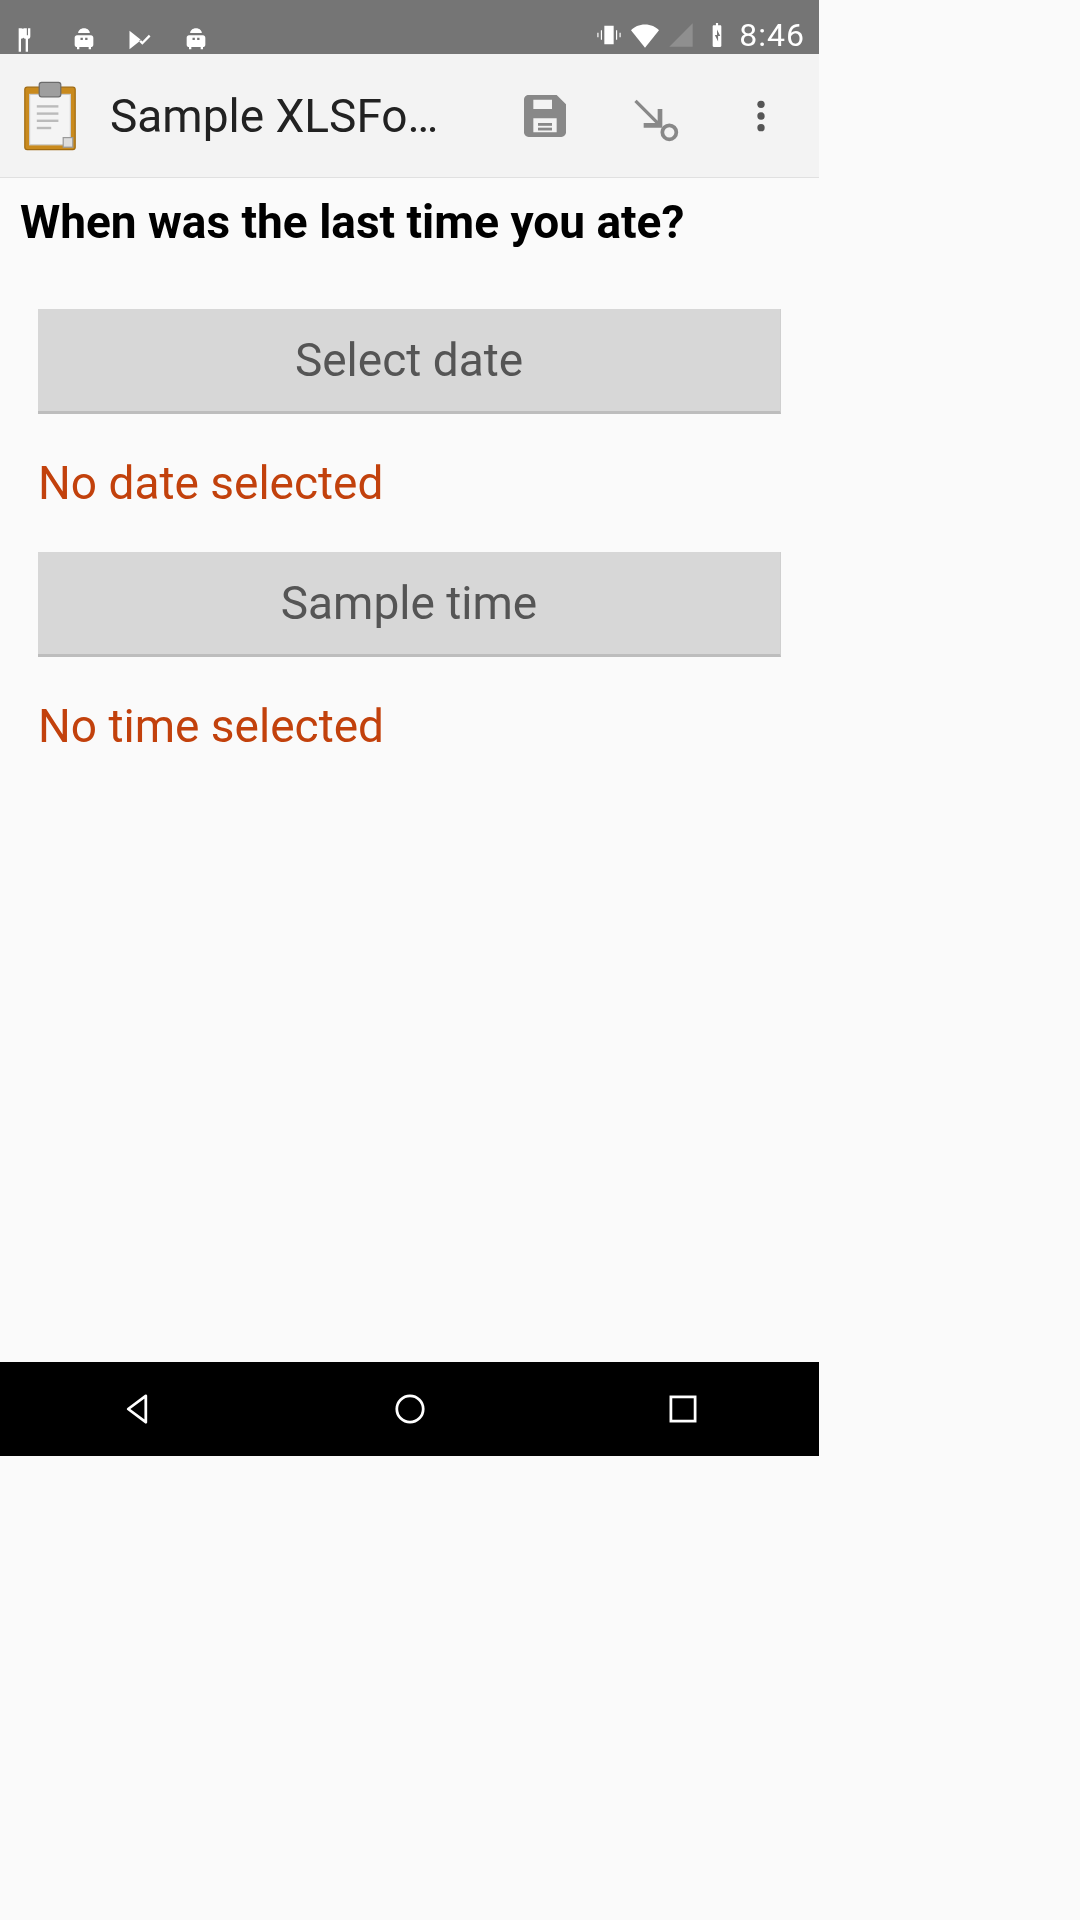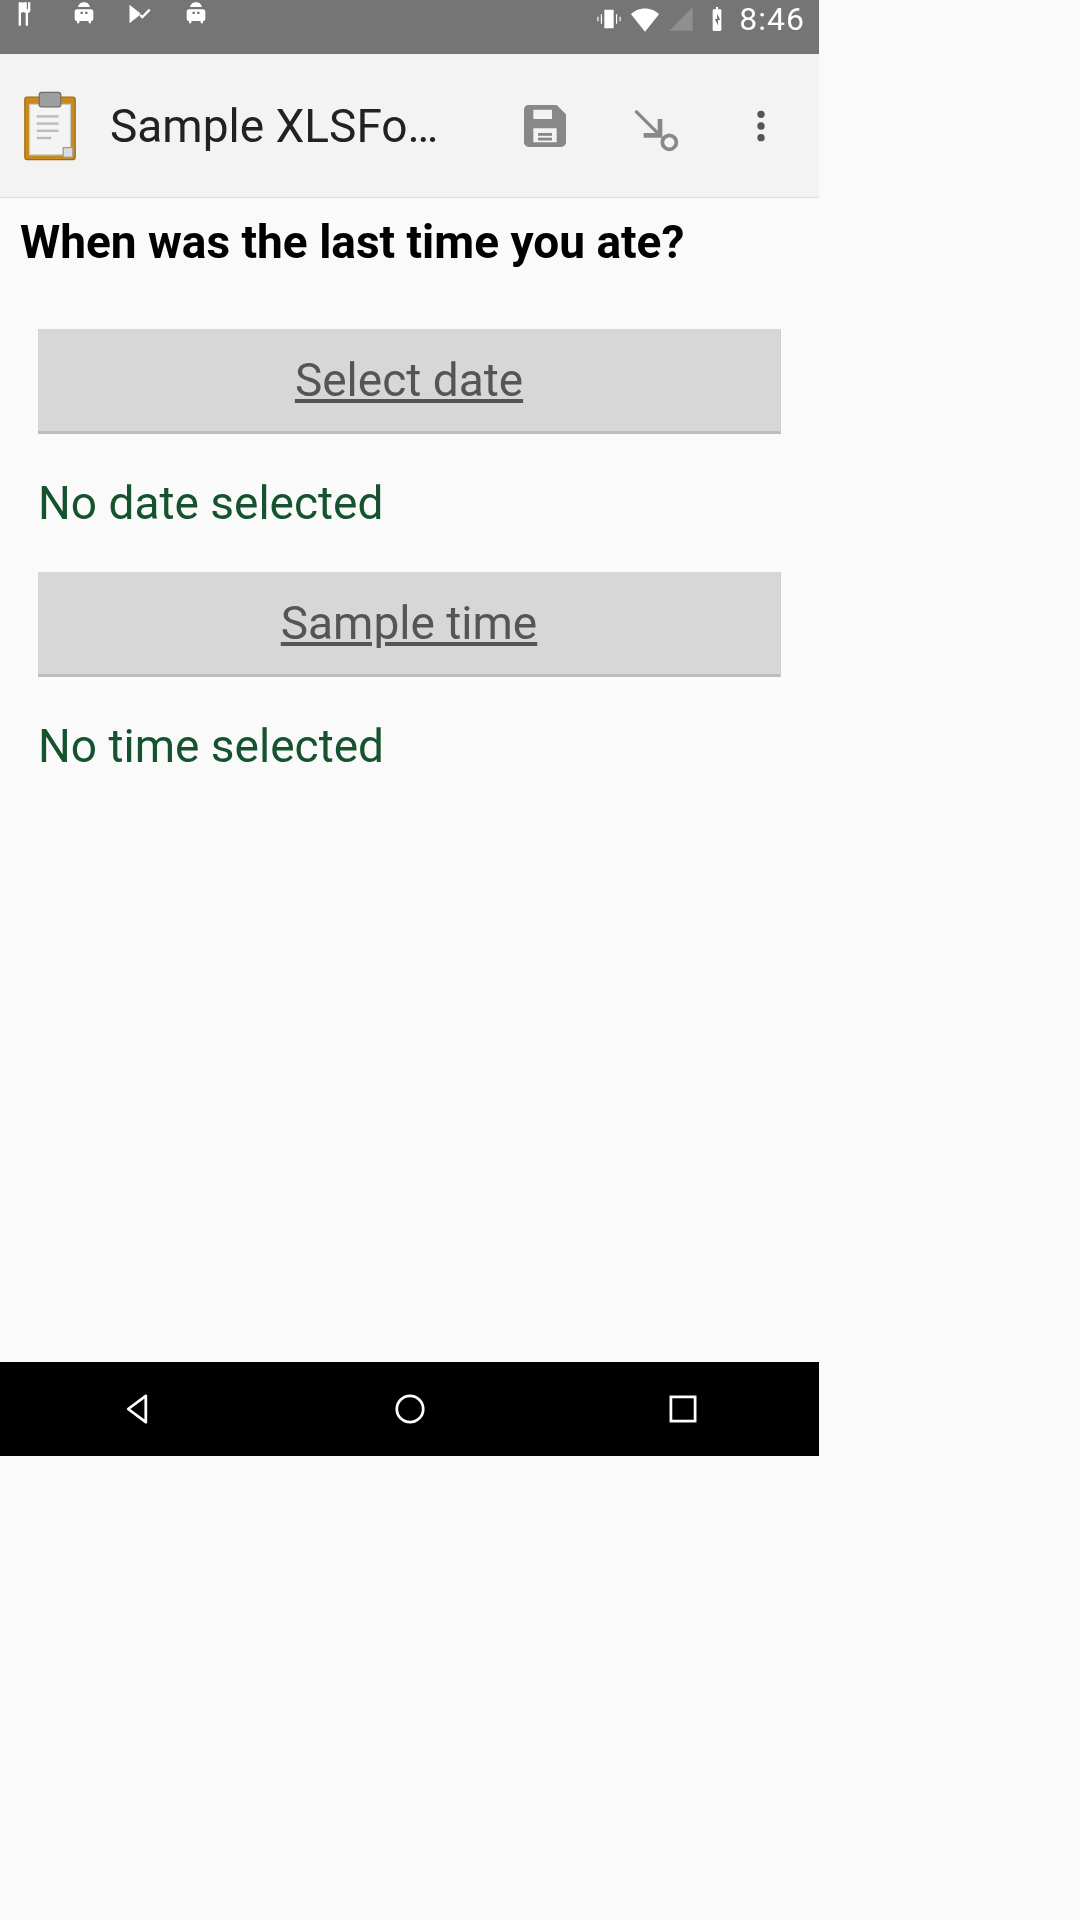--- a/index.html
+++ b/index.html
@@ -13,21 +13,21 @@
       font-family: Roboto, Arial, sans-serif;
       background: #fafafa;
       overflow: hidden;
       position: relative;
     }
     .status-bar {
       height: 54px;
       background: #757575;
       color: #fff;
       display: flex;
-      align-items: flex-start;
+      align-items: flex-end;
       justify-content: space-between;
       padding: 0 14px;
     }
     .status-left {
       display: flex;
       align-items: center;
       gap: 28px;
     }
     .status-right {
       display: flex;
@@ -41,21 +41,21 @@
     }
     .sb-icon {
       width: 28px;
       height: 28px;
       display: inline-flex;
       align-items: center;
       justify-content: center;
     }
     .sb-icon svg { fill: #fff; }
     .app-bar {
-      height: 144px;
+      height: 124px;
       background: #f3f3f3;
       display: flex;
       align-items: center;
       padding: 0 18px;
       gap: 28px;
       border-bottom: 1px solid #e0e0e0;
     }
     .app-bar .app-logo {
       width: 64px;
       height: 72px;
@@ -100,25 +100,24 @@
       background: #d7d7d7;
       border: none;
       border-bottom: 3px solid #bdbdbd;
       border-right: 1px solid #cfcfcf;
       font-size: 46px;
       color: #555;
       padding: 24px 0;
       text-align: center;
       font-family: inherit;
       cursor: pointer;
-      text-decoration: underline;
     }
     .value-text {
       font-size: 46px;
-      color: #14532d;
+      color: #c2410c;
       padding: 42px 22px 42px;
     }
     .nav-bar {
       position: absolute;
       bottom: 0;
       left: 0;
       right: 0;
       height: 94px;
       background: #000;
       display: flex;

